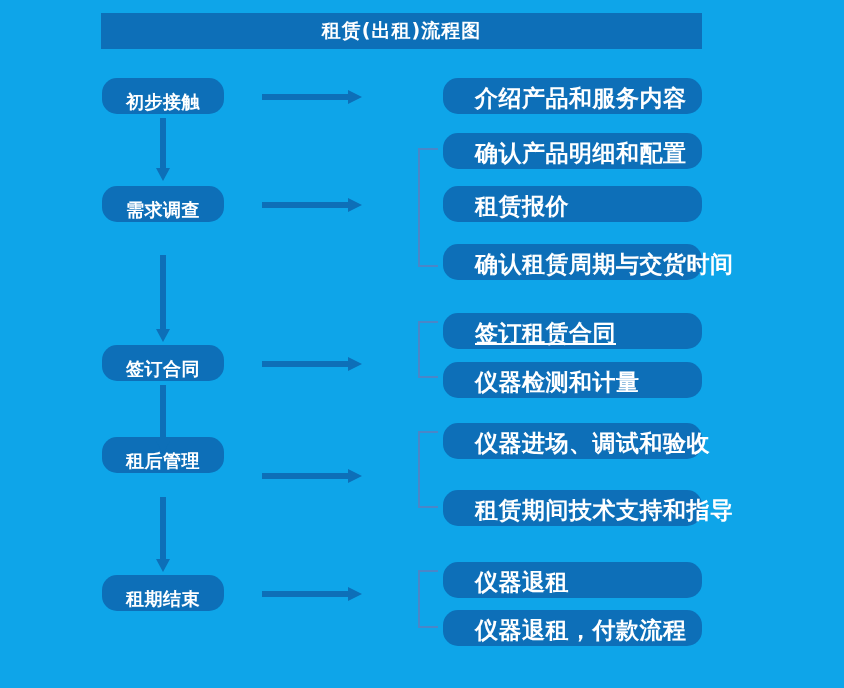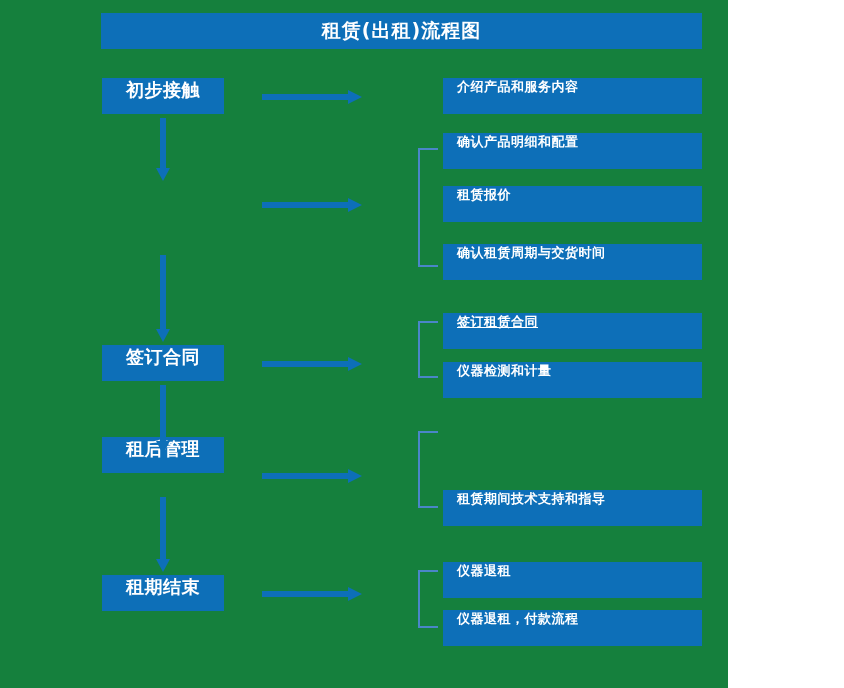--- a/index.html
+++ b/index.html
@@ -5,34 +5,35 @@
   html, body {
     margin: 0;
     padding: 0;
     background: #ffffff;
   }
   body {
     font-family: "DejaVu Sans", "Liberation Sans", sans-serif;
   }
   #canvas {
     position: relative;
-    width: 728px;
+    width: 844px;
     height: 688px;
-    background: #15803d;
+    background: #0ea5e9;
     overflow: hidden;
   }
   .box {
     position: absolute;
     background: #0D6FB8;
     color: #ffffff;
     font-weight: bold;
     display: flex;
-    align-items: flex-start;
+    align-items: flex-end;
     letter-spacing: 0.5px;
     white-space: nowrap;
+    border-radius: 15px;
   }
   .title-bar {
     position: absolute;
     left: 101px;
     top: 13px;
     width: 601px;
     height: 36px;
     background: #0D6FB8;
     color: #ffffff;
     font-weight: bold;
@@ -46,22 +47,22 @@
     left: 102px;
     width: 122px;
     height: 36px;
     font-size: 18px;
     justify-content: center;
   }
   .detail-box {
     left: 443px;
     width: 259px;
     height: 36px;
-    font-size: 13px;
-    padding-left: 14px;
+    font-size: 23px;
+    padding-left: 32px;
     box-sizing: border-box;
   }
   .h-arrow {
     position: absolute;
     height: 14px;
     width: 100px;
   }
   .v-arrow {
     position: absolute;
     width: 14px;
@@ -78,20 +79,23 @@
 </head>
 <body>
 
 <div id="canvas">
 
   <div class="title-bar">租赁(出租)流程图</div>
 
   <div class="box stage-box" style="top:78px;">
     <span>初步接触</span>
   </div>
+  <div class="box stage-box" style="top:186px;">
+    <span>需求调查</span>
+  </div>
   <div class="box stage-box" style="top:345px;">
     <span>签订合同</span>
   </div>
   <div class="box stage-box" style="top:437px;">
     <span>租后管理</span>
   </div>
   <div class="box stage-box" style="top:575px;">
     <span>租期结束</span>
   </div>
 
@@ -105,20 +109,23 @@
     <span>确认租赁周期与交货时间</span>
   </div>
   <div class="box detail-box" style="top:186px;">
     <span>租赁报价</span>
   </div>
   <div class="box detail-box" style="top:313px;text-decoration:underline;">
     <span>签订租赁合同</span>
   </div>
   <div class="box detail-box" style="top:362px;">
     <span>仪器检测和计量</span>
+  </div>
+  <div class="box detail-box" style="top:423px;">
+    <span>仪器进场、调试和验收</span>
   </div>
   <div class="box detail-box" style="top:490px;">
     <span>租赁期间技术支持和指导</span>
   </div>
   <div class="box detail-box" style="top:562px;">
     <span>仪器退租</span>
   </div>
   <div class="box detail-box" style="top:610px;">
     <span>仪器退租，付款流程</span>
   </div>

